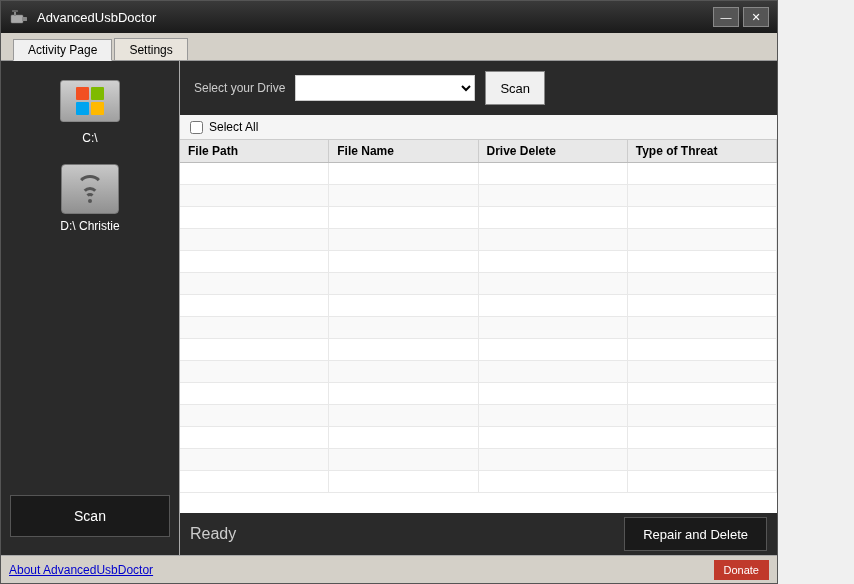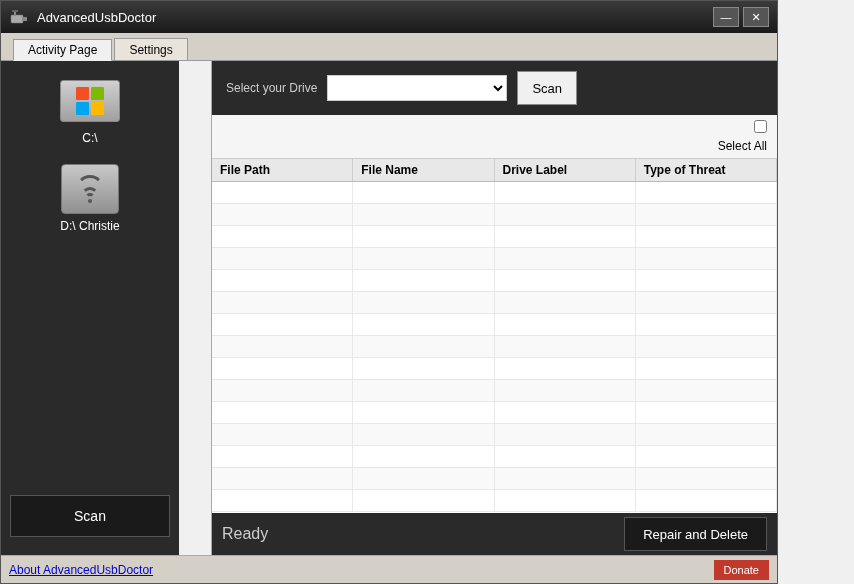--- a/index.html
+++ b/index.html
@@ -174,21 +174,20 @@
       display: flex;
       align-items: center;
       justify-content: center;
     }
     .right-panel {
       flex: 1;
       display: flex;
       flex-direction: column;
       background: #fff;
       border-left: 1px solid #aaa;
-      margin-left: 32px;
     }
     .toolbar {
       background: #2a2a2a;
       padding: 10px 14px;
       display: flex;
       align-items: center;
       gap: 10px;
       flex-shrink: 0;
     }
     .toolbar-label {
@@ -212,24 +211,23 @@
       font-size: 13px;
       cursor: pointer;
       color: #000;
       white-space: nowrap;
     }
     .select-all-bar {
       padding: 5px 10px;
       background: #f5f5f5;
       border-bottom: 1px solid #ccc;
       display: flex;
-      align-items: flex-end;
+      align-items: center;
       gap: 6px;
       flex-shrink: 0;
-      flex-direction: column;
     }
     .select-all-bar input[type="checkbox"] {
       width: 13px;
       height: 13px;
     }
     .table-header {
       display: grid;
       grid-template-columns: 1fr 1fr 1fr 1fr;
       background: #e8e8e8;
       border-bottom: 1px solid #bbb;
@@ -399,21 +397,21 @@
       </div>
 
       <div class="select-all-bar">
         <input type="checkbox" style="">
         <span>Select All</span>
       </div>
 
       <div class="table-header">
         <div class="table-header-cell">File Path</div>
         <div class="table-header-cell">File Name</div>
-        <div class="table-header-cell">Drive Label</div>
+        <div class="table-header-cell">Drive Delete</div>
         <div class="table-header-cell">Type of Threat</div>
       </div>
 
       <div class="table-body">
 
         <div class="table-row">
             <div class="table-cell"></div>
             <div class="table-cell"></div>
             <div class="table-cell"></div>
             <div class="table-cell"></div>

